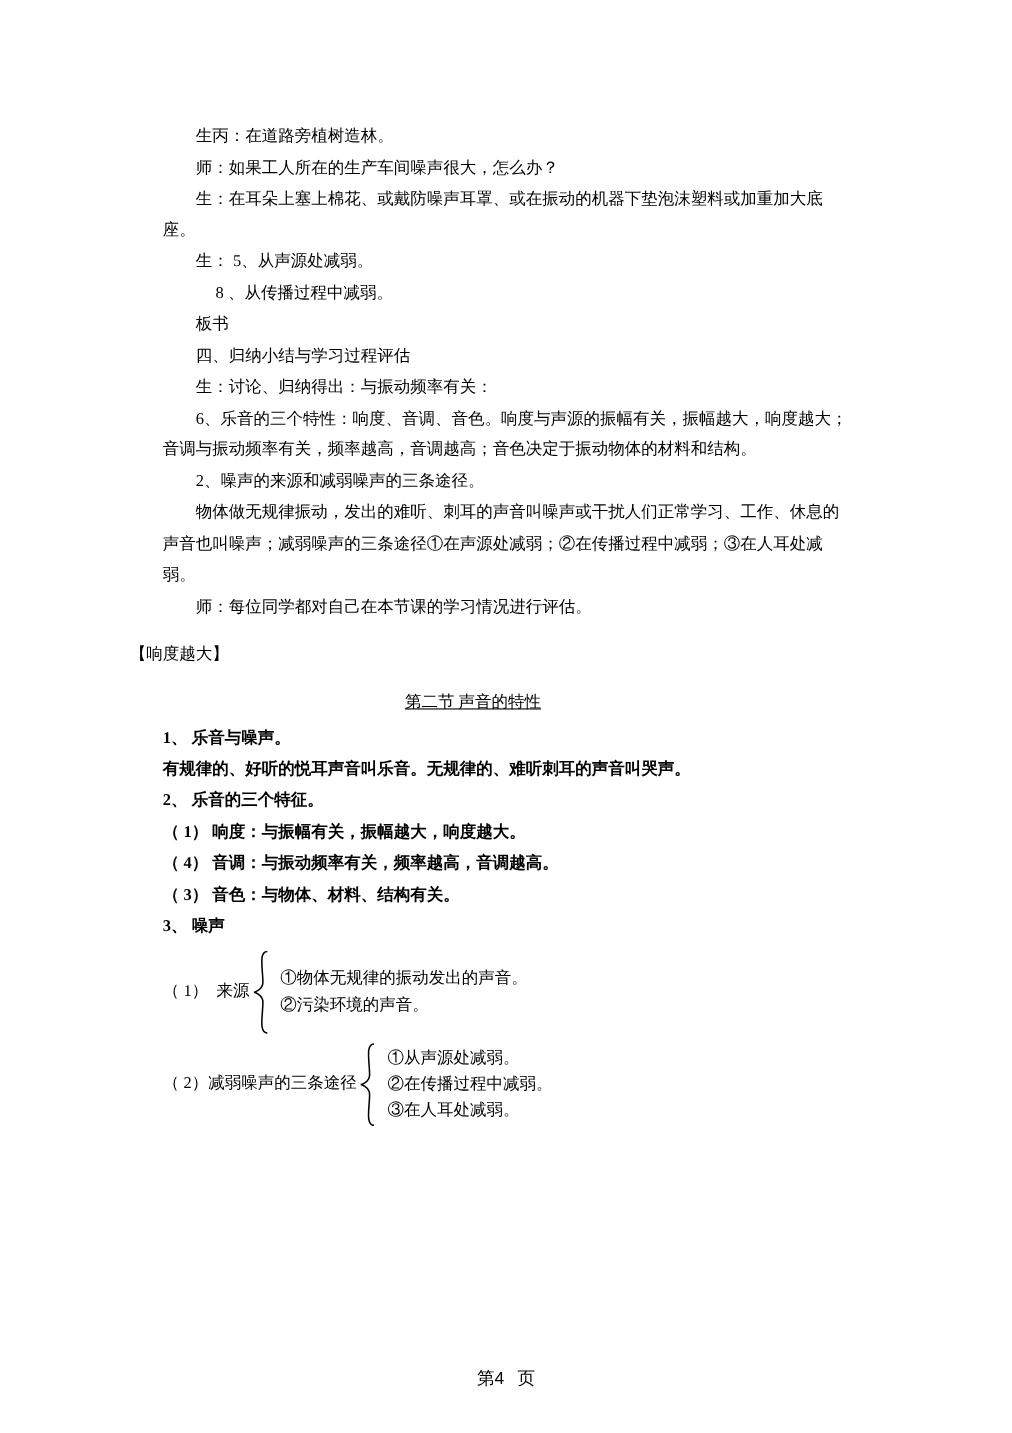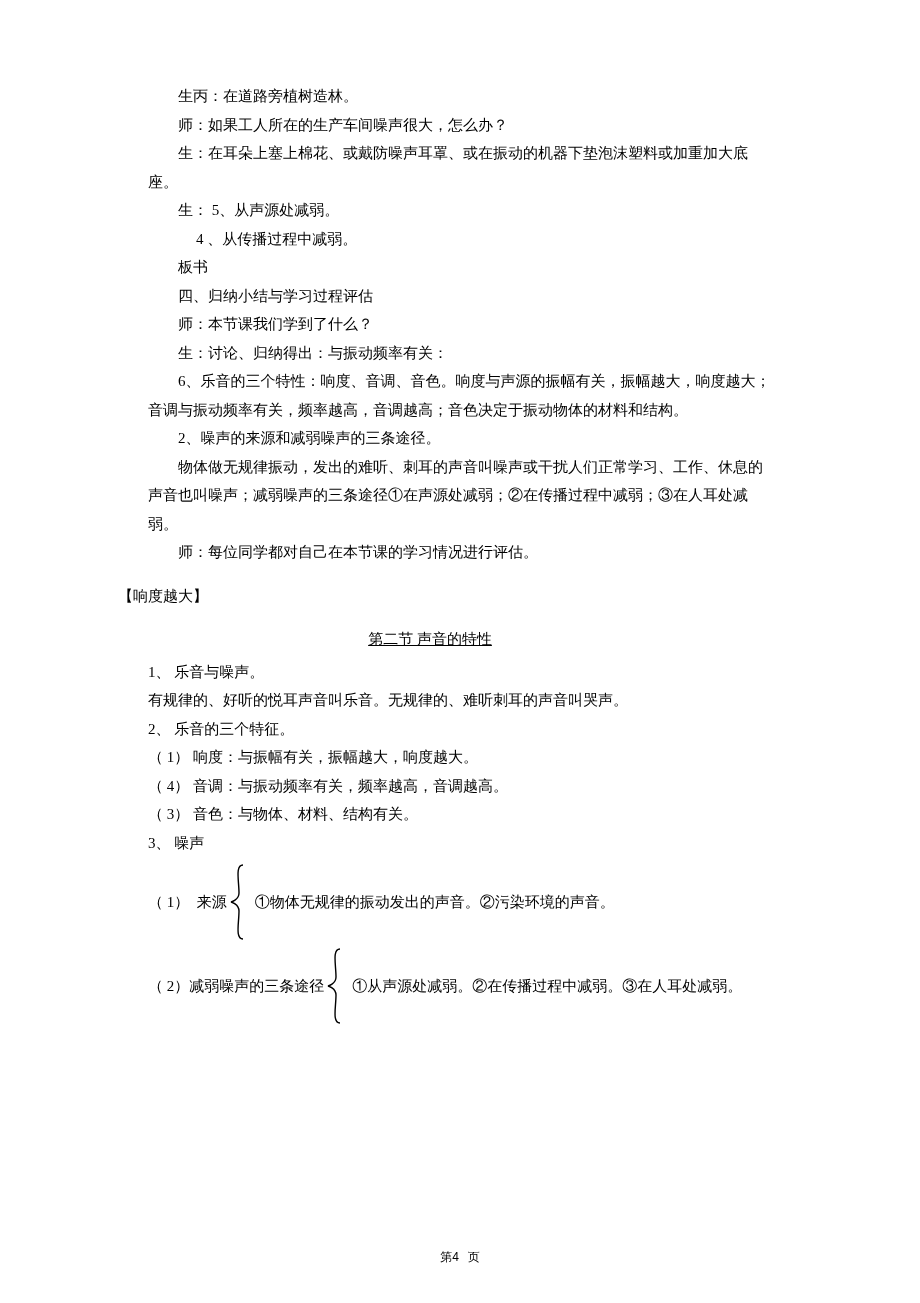--- a/index.html
+++ b/index.html
@@ -8,31 +8,32 @@
     background: #ffffff;
     font-family: "SimSun", "宋体", serif;
     font-size: 15px;
     color: #000;
     line-height: 1.9;
   }
   .page {
     width: 884px;
     min-height: 1303px;
     box-sizing: border-box;
-    padding: 82px 130px 0 130px;
+    padding: 110px 130px 0 130px;
     position: relative;
     margin: 0 auto;
   }
   .para {
     text-indent: 2em;
     margin: 0;
   }
   .para-noindent {
     text-indent: 0;
     margin: 0;
+    font-weight: bold;
   }
   .para-extra-indent {
     text-indent: 3.2em;
     margin: 0;
   }
   .section-title {
     text-align: center;
     margin: 4px 60px 4px 0;
     text-decoration: underline;
   }
@@ -55,54 +56,53 @@
   }
   .curly {
     display: inline-block;
     flex-shrink: 0;
   }
   .curly svg {
     display: block;
   }
   .bracket-items {
     display: flex;
-    flex-direction: row;
+    flex-direction: column;
     justify-content: space-around;
     padding-left: 6px;
     line-height: 1.6;
   }
   .bracket-items span {
     white-space: pre;
   }
   .footer {
     position: absolute;
     bottom: 34px;
     left: 0;
     right: 0;
     text-align: center;
-    font-size: 12px;
+    font-size: 16px;
     font-family: "SimSun", serif;
   }
   .footer .pnum {
     font-family: Arial, sans-serif;
   }
 </style>
 </head>
 <body>
 
 <div class="page">
 
   <p class="para">生丙：在道路旁植树造林。</p>
   <p class="para">师：如果工人所在的生产车间噪声很大，怎么办？</p>
   <p class="para">生：在耳朵上塞上棉花、或戴防噪声耳罩、或在振动的机器下垫泡沫塑料或加重加大底座。</p>
   <p class="para">生： 5、从声源处减弱。</p>
-  <p class="para-extra-indent">4  、从传播过程中减弱。</p>
+  <p class="para-extra-indent">8  、从传播过程中减弱。</p>
   <p class="para">板书</p>
   <p class="para">四、归纳小结与学习过程评估</p>
-  <p class="para">师：本节课我们学到了什么？</p>
   <p class="para">生：讨论、归纳得出：与振动频率有关：</p>
   <p class="para">6、乐音的三个特性：响度、音调、音色。响度与声源的振幅有关，振幅越大，响度越大；音调与振动频率有关，频率越高，音调越高；音色决定于振动物体的材料和结构。</p>
   <p class="para">2、噪声的来源和减弱噪声的三条途径。</p>
   <p class="para">物体做无规律振动，发出的难听、刺耳的声音叫噪声或干扰人们正常学习、工作、休息的声音也叫噪声；减弱噪声的三条途径①在声源处减弱；②在传播过程中减弱；③在人耳处减弱。</p>
   <p class="para">师：每位同学都对自己在本节课的学习情况进行评估。</p>
 
   <p class="board-design">【响度越大】</p>
 
   <p class="section-title">第二节 声音的特性</p>
 

